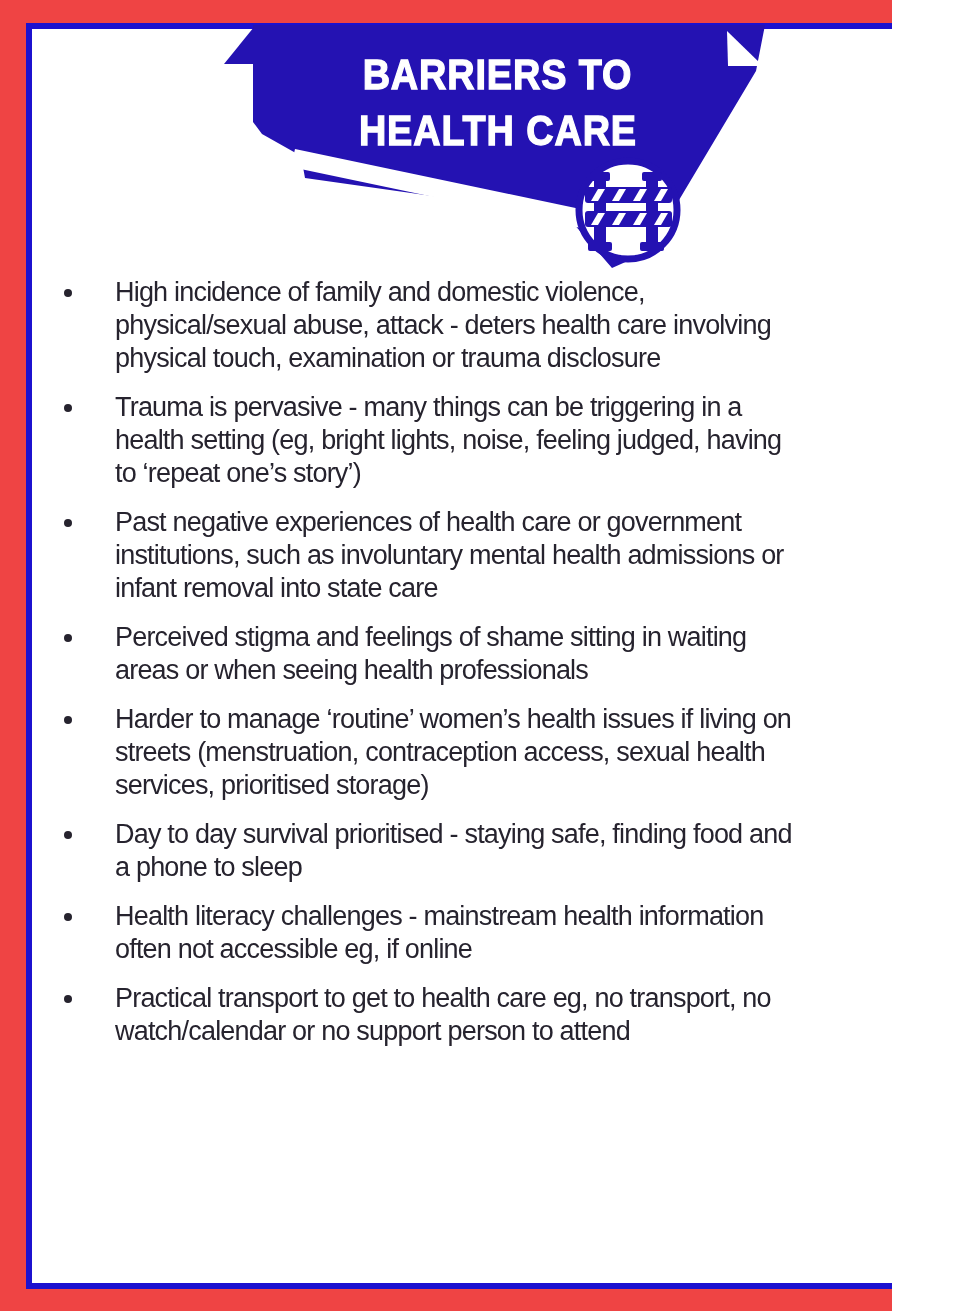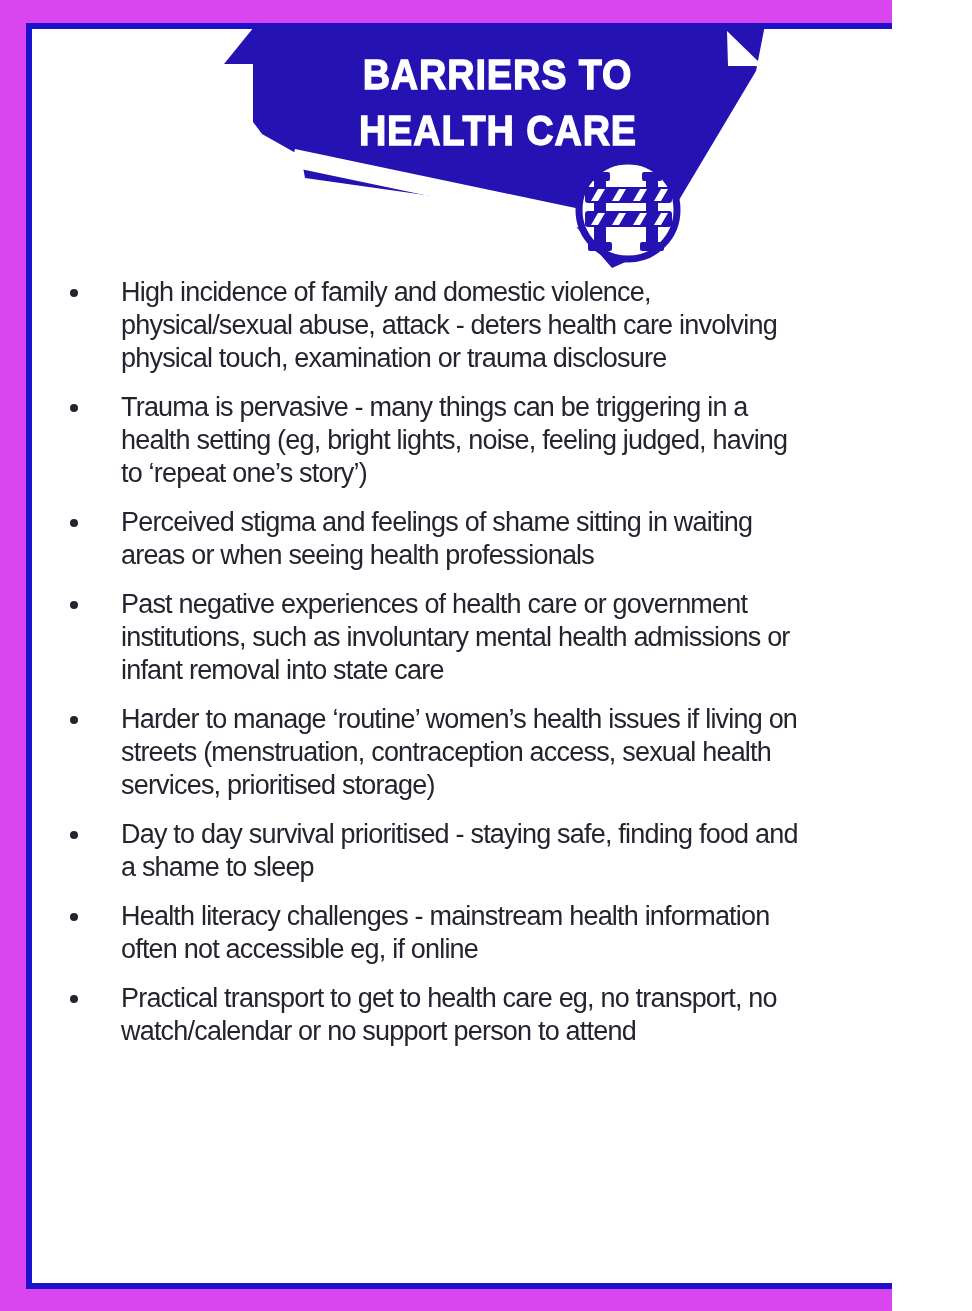--- a/index.html
+++ b/index.html
@@ -1,19 +1,19 @@
 <!DOCTYPE html>
 <html><head>
 <meta charset="utf-8">
 <style>
   html,body{margin:0;padding:0;background:#ffffff;}
   .page{
     position:relative;
     width:892px;height:1311px;
-    background:#d946ef;
+    background:#ef4444;
     font-family:"Liberation Sans", sans-serif;
     overflow:hidden;
   }
   .frame{
     position:absolute;
     left:26px;top:23px;
     width:927px;height:1266px;
     box-sizing:border-box;
     border:6px solid #1c11cf;
     background:#ffffff;
@@ -33,21 +33,21 @@
     line-height:56px;
     letter-spacing:1px;
     transform:scaleX(0.88);
     transform-origin:50% 0;
     -webkit-text-stroke:1.3px #ffffff;
     white-space:nowrap;
   }
   .banner-title .line{display:block;}
   .bullet-list{
     position:absolute;
-    left:68px;top:276px;
+    left:62px;top:276px;
     width:860px;
     margin:0;padding:0;
     list-style:none;
   }
   .bullet-list li{
     position:relative;
     padding-left:53px;
     margin:0 0 16px 0;
     font-size:27px;
     line-height:33px;
@@ -113,29 +113,29 @@
     <span class="line">HEALTH CARE</span>
   </div>
 
   <ul class="bullet-list">
     <li><span class="dot"></span><span>High incidence of family and domestic violence,
 physical/sexual abuse, attack - deters health care involving
 physical touch, examination or trauma disclosure</span></li>
     <li><span class="dot"></span><span>Trauma is pervasive - many things can be triggering in a
 health setting (eg, bright lights, noise, feeling judged, having
 to ‘repeat one’s story’)</span></li>
-    <li><span class="dot"></span><span>Perceived stigma and feelings of shame sitting in waiting
-areas or when seeing health professionals</span></li>
     <li><span class="dot"></span><span>Past negative experiences of health care or government
 institutions, such as involuntary mental health admissions or
 infant removal into state care</span></li>
+    <li><span class="dot"></span><span>Perceived stigma and feelings of shame sitting in waiting
+areas or when seeing health professionals</span></li>
     <li><span class="dot"></span><span>Harder to manage ‘routine’ women’s health issues if living on
 streets (menstruation, contraception access, sexual health
 services, prioritised storage)</span></li>
     <li><span class="dot"></span><span>Day to day survival prioritised - staying safe, finding food and
-a shame to sleep</span></li>
+a phone to sleep</span></li>
     <li><span class="dot"></span><span>Health literacy challenges - mainstream health information
 often not accessible eg, if online</span></li>
     <li><span class="dot"></span><span>Practical transport to get to health care eg, no transport, no
 watch/calendar or no support person to attend</span></li>
   </ul>
 
 </div>
 
 </body></html>

